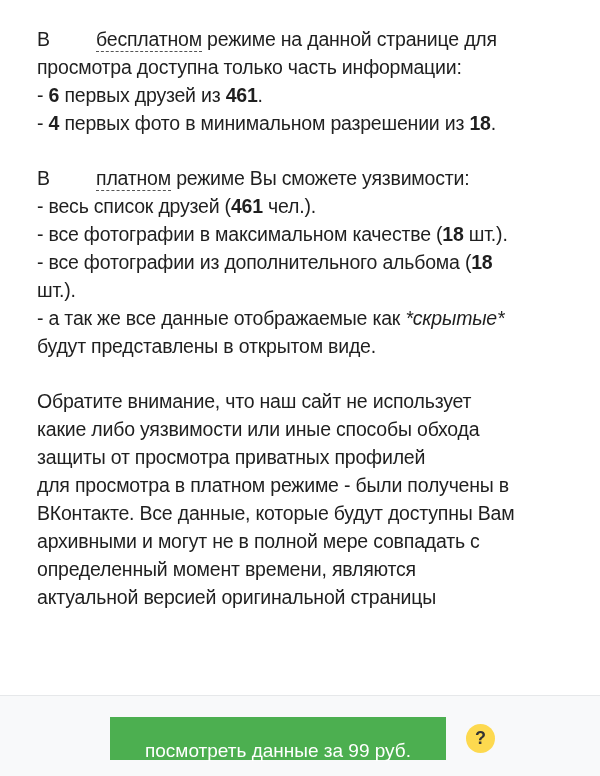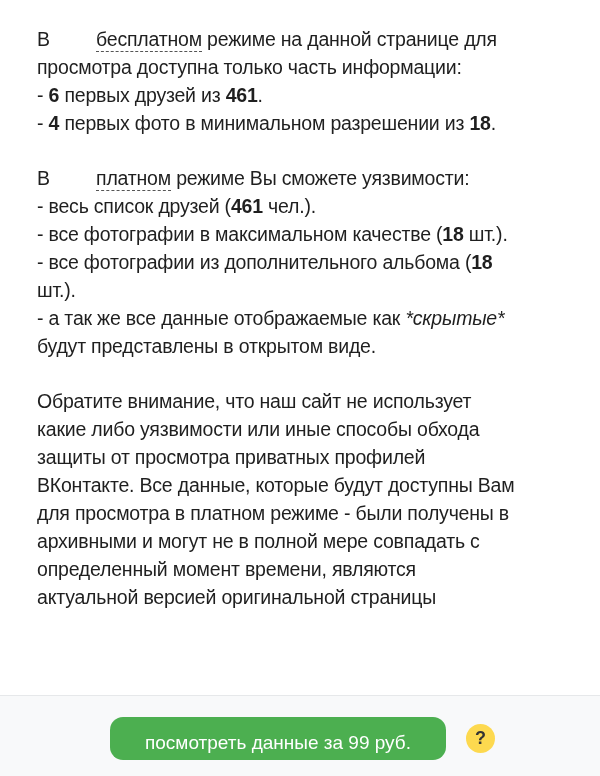--- a/index.html
+++ b/index.html
@@ -40,27 +40,27 @@
       background: #f8f9fa;
       border-top: 1px solid #e6e8ea;
     }
     .pay-button {
       position: absolute;
       left: 110px;
       top: 21px;
       width: 336px;
       height: 43px;
       background: #4caf50;
-      border-radius: 13px;
+      border-radius: 0;
       color: #ffffff;
       font-size: 19px;
       line-height: 43px;
       text-align: center;
       border: none;
-      padding: 4px;
+      padding: 12px;
       font-family: "Liberation Sans", "DejaVu Sans", sans-serif;
       cursor: pointer;
     }
     .help-button {
       position: absolute;
       left: 466px;
       top: 28px;
       width: 29px;
       height: 29px;
       border-radius: 50%;
@@ -92,22 +92,22 @@
     <span class="line"><span>- все фотографии из дополнительного альбома (</span><b>18</b></span>
     <span class="line">шт.).</span>
     <span class="line"><span>- а так же все данные отображаемые как </span><i>*скрытые*</i></span>
     <span class="line">будут представлены в открытом виде.</span>
   </div>
 
   <div class="para">
     <span class="line">Обратите внимание, что наш сайт не использует</span>
     <span class="line">какие либо уязвимости или иные способы обхода</span>
     <span class="line">защиты от просмотра приватных профилей</span>
+    <span class="line">для просмотра в платном режиме - были получены в</span>
     <span class="line">ВКонтакте. Все данные, которые будут доступны Вам</span>
-    <span class="line">для просмотра в платном режиме - были получены в</span>
     <span class="line">архивными и могут не в полной мере совпадать с</span>
     <span class="line">определенный момент времени, являются</span>
     <span class="line">актуальной версией оригинальной страницы</span>
   </div>
 
 </div>
 
 <div class="footer">
   <button class="pay-button">посмотреть данные за 99 руб.</button>
   <div class="help-button">?</div>

